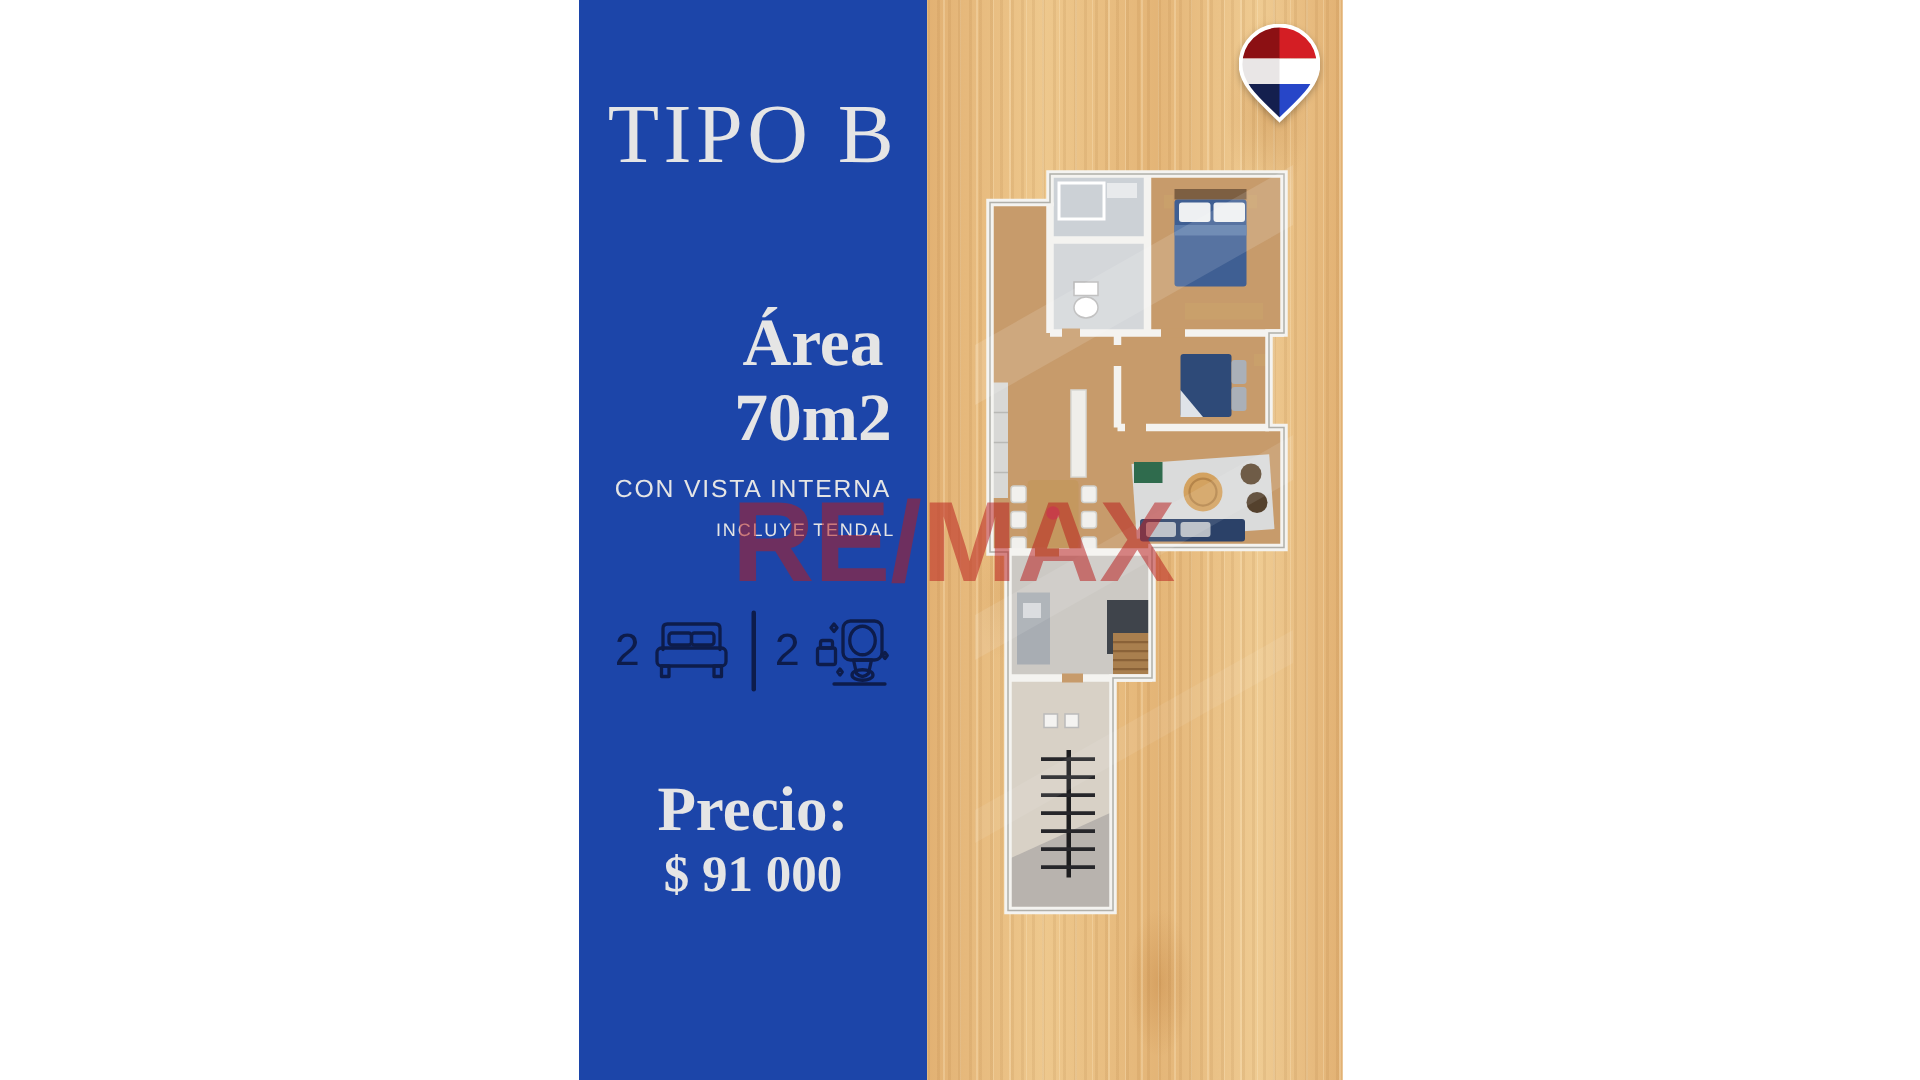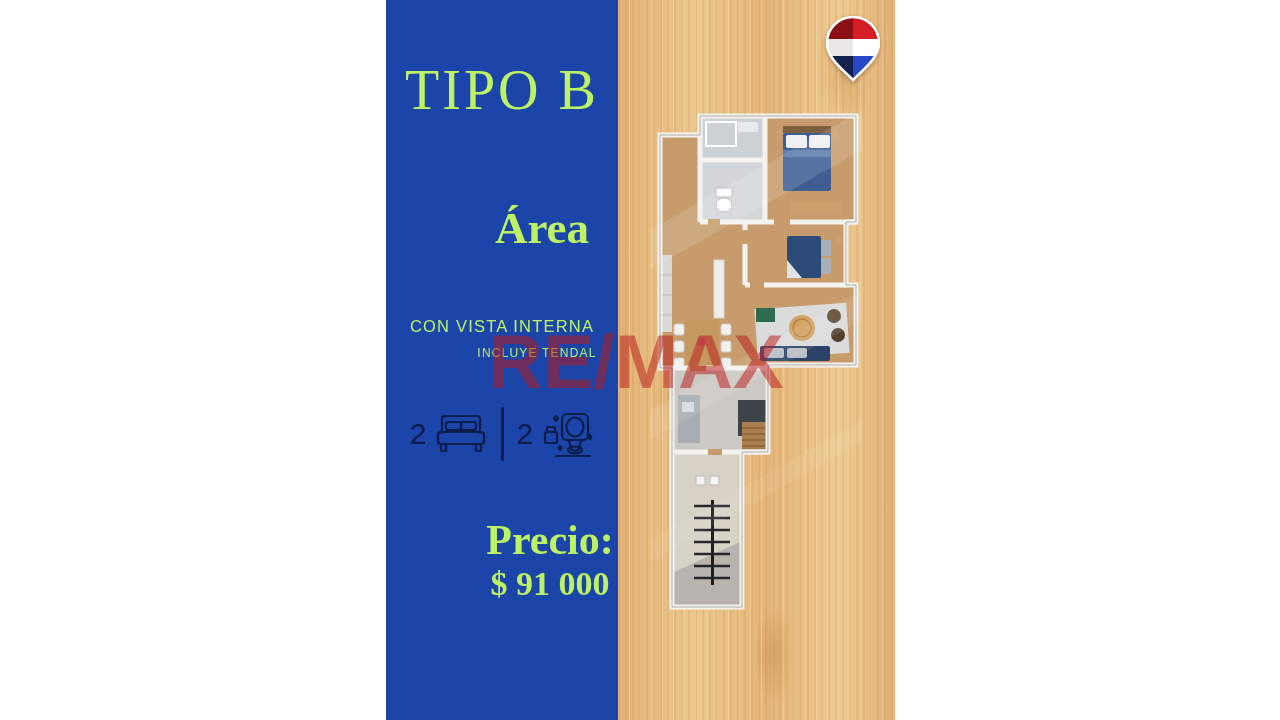--- a/index.html
+++ b/index.html
@@ -1,26 +1,26 @@
 <!DOCTYPE html>
 <html><head>
 <meta charset="utf-8">
 <style>
   html,body{margin:0;padding:0;background:#ffffff;}
   .canvas{position:relative;width:1280px;height:720px;background:#ffffff;overflow:hidden;
           font-family:"Liberation Sans", sans-serif;}
 
   
   .blue-panel{position:absolute;left:386px;top:0;width:232px;height:720px;background:#1c45a9;z-index:2;}
-  .blue-panel .txt{position:absolute;left:0;width:100%;text-align:center;color:#bef264;z-index:6;}
+  .blue-panel .txt{position:absolute;left:0;width:100%;text-align:center;color:#e5e5e5;z-index:6;}
   .type-title{top:58px;font-family:"Liberation Serif", serif;font-size:56px;letter-spacing:3px;font-weight:400;}
   .area-block{top:203px;font-family:"Liberation Serif", serif;font-size:45px;font-weight:700;line-height:1.12;margin-left:40px;}
   .feature-1{top:317px;font-size:16.5px;letter-spacing:1.2px;color:#edf0f7;}
   .feature-2{top:346px;font-size:12px;letter-spacing:1.2px;color:#edf0f7;padding-left:35px;}
-  .price-block{top:516px;font-family:"Liberation Serif", serif;font-size:42px;font-weight:700;line-height:1.15;padding-left:48px;}
+  .price-block{top:516px;font-family:"Liberation Serif", serif;font-size:42px;font-weight:700;line-height:1.15;}
   .price-block .price-value{font-size:34px;display:block;}
 
   .icons-row{position:absolute;left:0;top:398px;width:100%;height:72px;display:flex;
              align-items:center;justify-content:center;gap:7px;z-index:6;}
   .icon-num{font-size:30px;color:#0d1c4b;font-weight:400;}
   .icons-divider{width:3px;height:54px;background:#0d1c4b;border-radius:2px;margin:0 6px;}
   .icon-svg{display:block;}
 
   
   .wood-panel{position:absolute;left:618px;top:0;width:277px;height:720px;z-index:1;
@@ -49,20 +49,21 @@
 </head>
 <body>
 
 <div class="canvas">
 
   <div class="blue-panel">
     <div class="txt type-title">TIPO B</div>
 
     <div class="txt area-block">
       <span>Área</span><br>
+      <span>70m2</span>
     </div>
 
     <div class="txt feature-1">CON VISTA INTERNA</div>
     <div class="txt feature-2">INCLUYE TENDAL</div>
 
     <div class="icons-row">
       <span class="icon-num">2</span>
       <span>
         <svg class="icon-svg" width="54" height="42" viewBox="0 0 54 42" fill="none" stroke="#0d1c4b" stroke-width="2.2" stroke-linecap="round" stroke-linejoin="round">
           <path d="M8,20 V6 Q8,3 11,3 H43 Q46,3 46,6 V20"></path>

